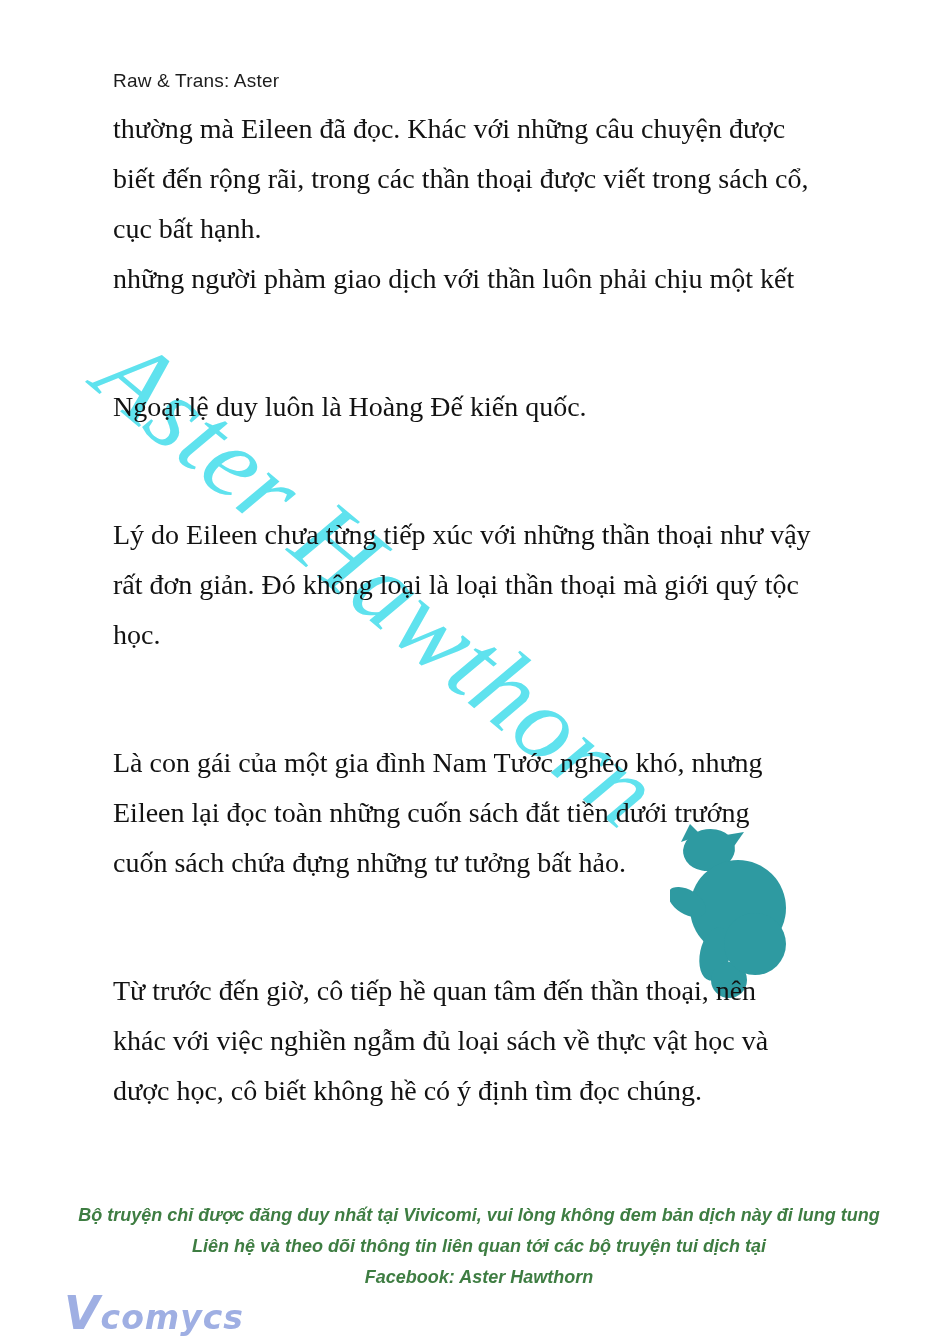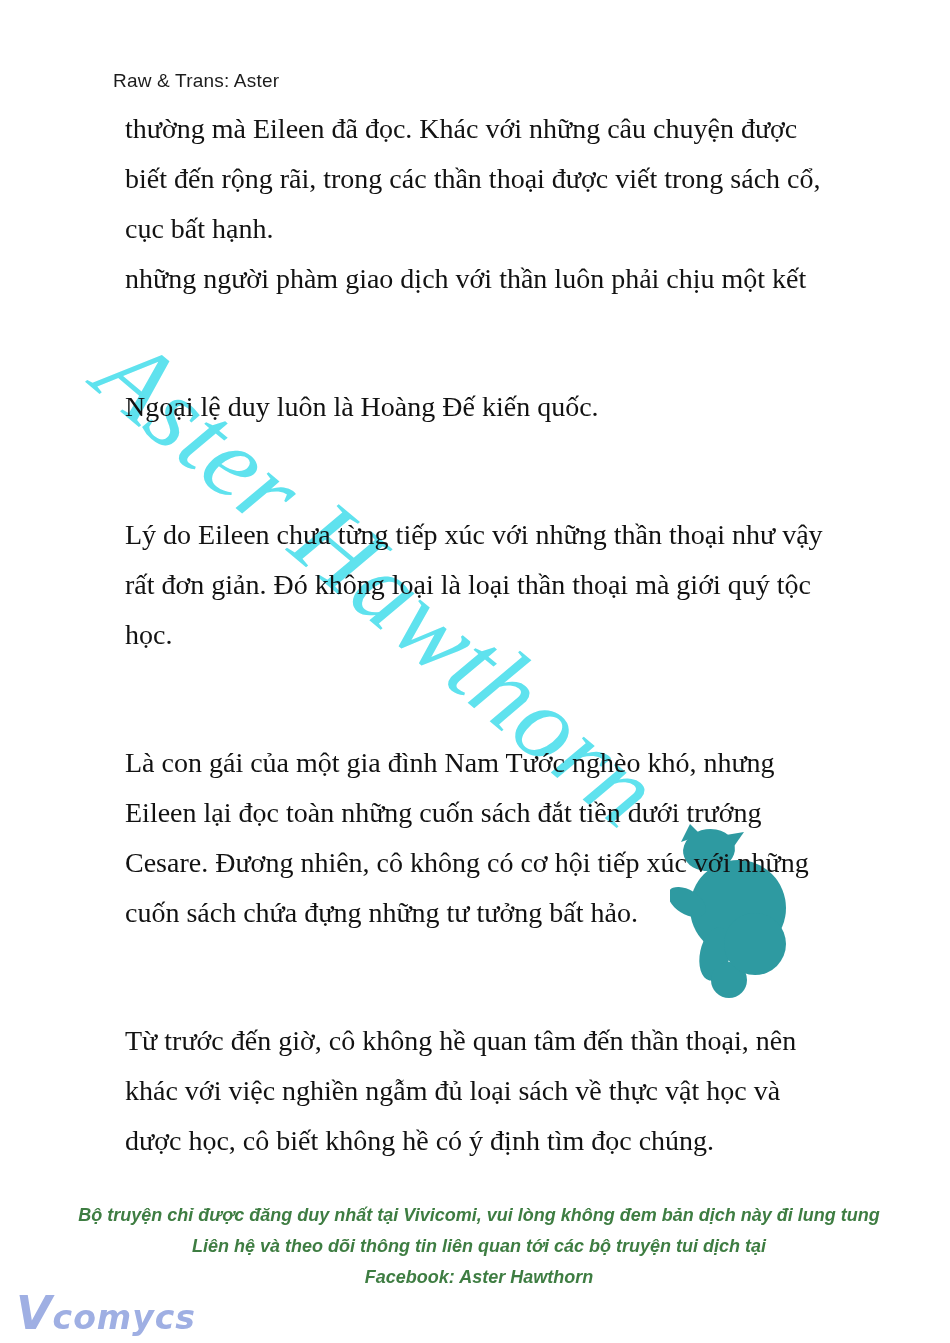--- a/index.html
+++ b/index.html
@@ -16,21 +16,21 @@
     position:absolute; left:146px; top:318px; z-index:1;
     transform:rotate(40deg); transform-origin:0 0;
     font-style:italic; font-size:106px; line-height:1;
     letter-spacing:1px; white-space:nowrap; color:#5fe2ee;
   }
   .cat { position:absolute; left:670px; top:823px; z-index:2; }
   .body-text {
     position:absolute; left:113px; top:104px; width:740px; z-index:3;
     font-size:28px; line-height:50px; color:#121212;
   }
-  .para { margin:0 0 78px 12px; padding:0;font-family:Liberation Serif, serif; }
+  .para { margin:0 0 78px 0; padding:0;font-family:Liberation Serif, serif; }
   .para .line { display:block; white-space:nowrap; }
   .footer-note {
     position:absolute; left:4px; top:1200px; width:950px; z-index:3;
     text-align:center; font-family:"Liberation Sans","DejaVu Sans",sans-serif;
     font-weight:bold; font-style:italic; font-size:18px; line-height:31px;
     color:#3e7d42;
   }
   .vcomycs-logo {
     position:absolute; left:16px; top:1286px; z-index:3;
     font-family:"DejaVu Sans","Liberation Sans",sans-serif;
@@ -72,31 +72,30 @@
         <span class="line">Ngoại lệ duy luôn là Hoàng Đế kiến quốc.</span>
       </p>
       <p class="para">
         <span class="line">Lý do Eileen chưa từng tiếp xúc với những thần thoại như vậy</span>
         <span class="line">rất đơn giản. Đó không loại là loại thần thoại mà giới quý tộc</span>
         <span class="line">học.</span>
       </p>
       <p class="para">
         <span class="line">Là con gái của một gia đình Nam Tước nghèo khó, nhưng</span>
         <span class="line">Eileen lại đọc toàn những cuốn sách đắt tiền dưới trướng</span>
-        <span class="line">Cesare. Đương nhiên, cô không có cơ hội tiếp xúc với những</span>
         <span class="line">cuốn sách chứa đựng những tư tưởng bất hảo.</span>
       </p>
       <p class="para">
-        <span class="line">Từ trước đến giờ, cô không hề quan tâm đến thần thoại, nên</span>
+        <span class="line">Từ trước đến giờ, cô tiếp hề quan tâm đến thần thoại, nên</span>
         <span class="line">khác với việc nghiền ngẫm đủ loại sách về thực vật học và</span>
         <span class="line">dược học, cô biết không hề có ý định tìm đọc chúng.</span>
       </p>
     </div>
 
   <div class="footer-note" style="color: rgb(62, 125, 66);">
     <div>Bộ truyện chỉ được đăng duy nhất tại Vivicomi, vui lòng không đem bản dịch này đi lung tung</div>
     <div>Liên hệ và theo dõi thông tin liên quan tới các bộ truyện tui dịch tại</div>
     <div>Facebook: Aster Hawthorn</div>
   </div>
 
-  <div class="vcomycs-logo" style="color: rgb(159, 175, 227);">Vcomycs</div>
+  <div class="vcomycs-logo" style="color: rgb(159, 175, 227); margin-left: 48px;">Vcomycs</div>
 
 </div>
 
 </body></html>

